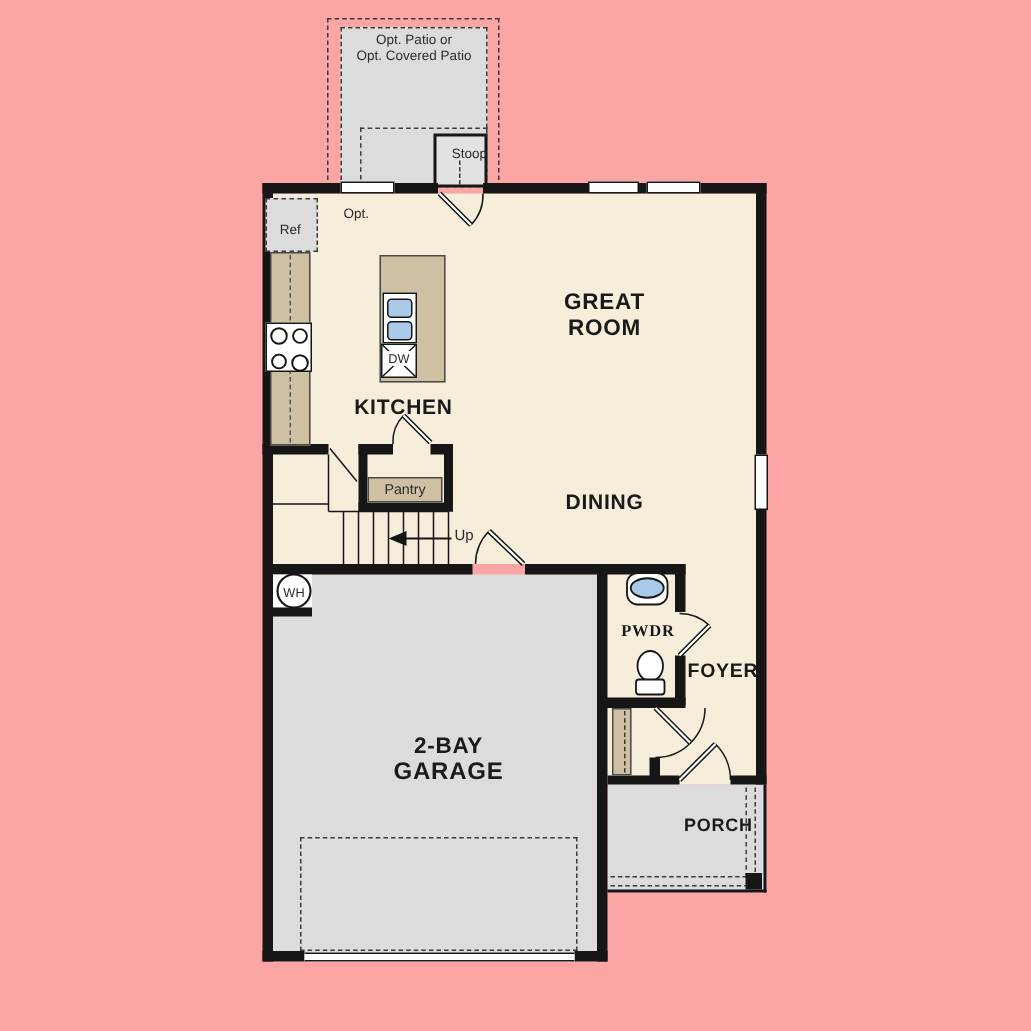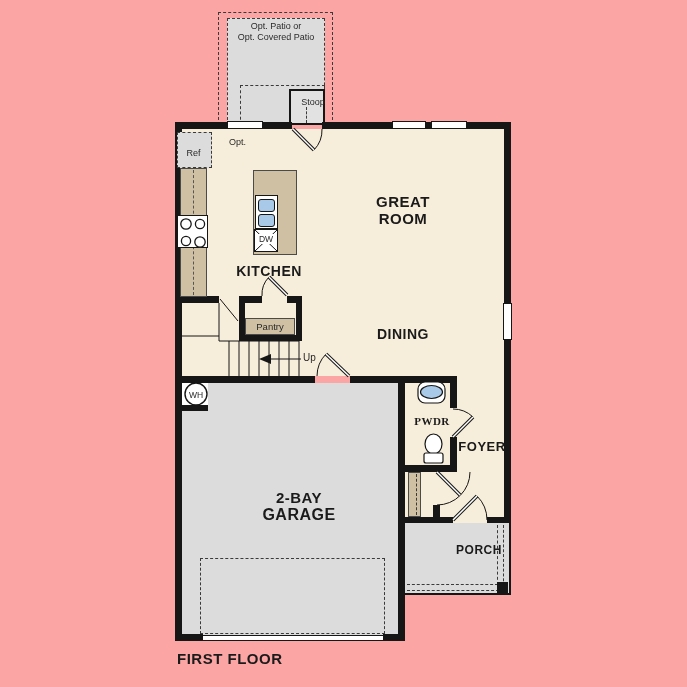--- a/index.html
+++ b/index.html
@@ -180,15 +180,14 @@
   <div class="lbl" style="left:363px;top:210px;width:80px;font-size:15px;">ROOM</div>
   <div class="lbl" style="left:373px;top:326px;width:60px;font-size:14px;">DINING</div>
   <div class="lbl" style="left:249px;top:489px;width:100px;font-size:15px;">2-BAY</div>
   <div class="lbl" style="left:249px;top:506px;width:100px;font-size:16px;">GARAGE</div>
   <div class="lbl" style="left:407px;top:415px;width:50px;font-size:11px;line-height:12px;font-family:Liberation Serif, serif;">PWDR</div>
   <div class="lbl" style="left:457px;top:440px;width:50px;font-size:13px;line-height:14px;">FOYER</div>
   <div class="lbl" style="left:429px;top:544px;width:52px;font-size:12px;line-height:13px;margin-left:24px;">PORCH</div>
   <div class="sm" style="left:303px;top:352px;width:22px;font-size:10px;text-align:left;">Up</div>
   <div class="sm" style="left:257px;top:234px;width:18px;font-size:8.5px;background:#ffffff;">DW</div>
   <div class="sm" style="left:185px;top:390px;width:22px;font-size:8.5px;">WH</div>
-  <div class="lbl" style="left:177px;top:650px;width:130px;font-size:15px;text-align:left;">FIRST FLOOR</div>
 
 </div>
 
 </body></html>

